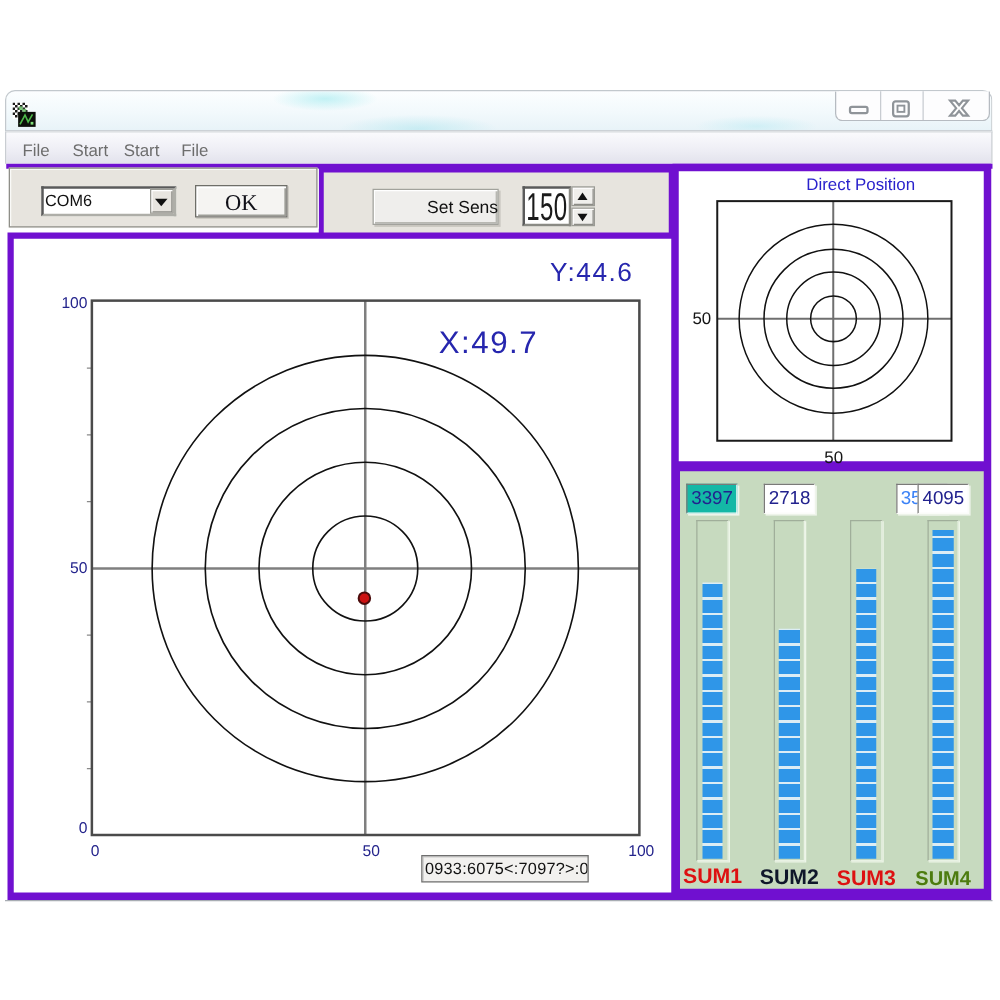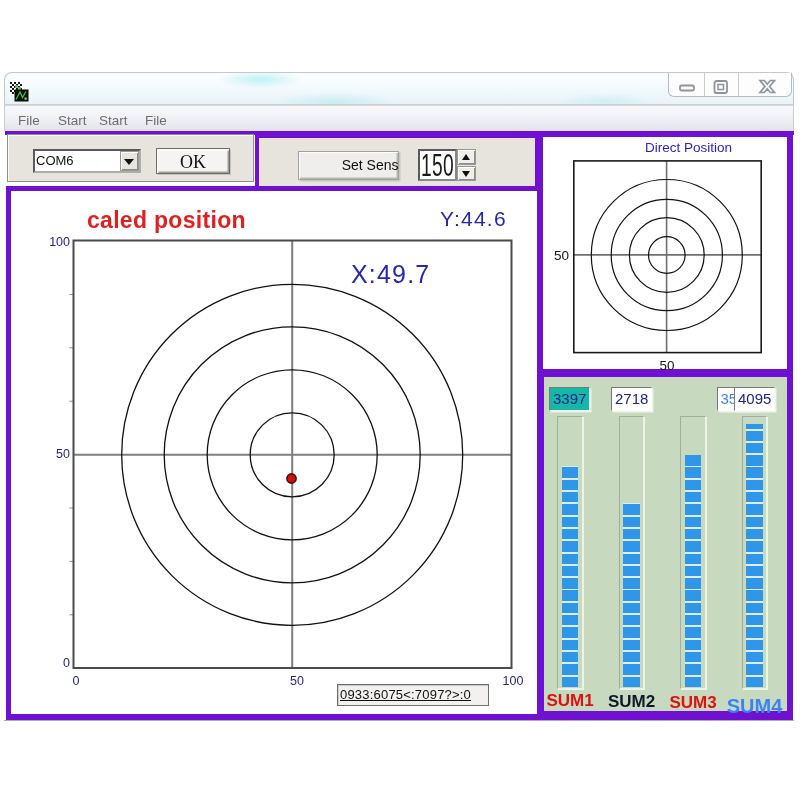--- a/index.html
+++ b/index.html
@@ -106,21 +106,20 @@
        transform:scaleX(0.62);transform-origin:0 0;letter-spacing:0.5px;line-height:30px;">150</div>
   <div class="abs" style="left:457px;top:148.5px;width:18.5px;height:16px;background:#f0efec;box-sizing:border-box;
        border:1px solid #9a9a94;box-shadow:inset 1px 1px 0 #ffffff, inset -1px -1px 0 #8c8c86;"></div>
   <div class="abs" style="left:457px;top:165.5px;width:18.5px;height:15px;background:#f0efec;box-sizing:border-box;
        border:1px solid #9a9a94;box-shadow:inset 1px 1px 0 #ffffff, inset -1px -1px 0 #8c8c86;"></div>
   <div class="abs" style="left:461.5px;top:153.5px;width:0;height:0;border-left:4.5px solid transparent;border-right:4.5px solid transparent;border-bottom:6px solid #111;"></div>
   <div class="abs" style="left:461.5px;top:170.5px;width:0;height:0;border-left:4.5px solid transparent;border-right:4.5px solid transparent;border-top:6px solid #111;"></div>
 
   <div class="abs" style="left:11px;top:190.5px;width:525.5px;height:523px;background:#ffffff;"></div>
 
-  <div class="abs" style="left:87px;top:206.5px;font-size:23px;font-weight:bold;color:#e02020;letter-spacing:0.3px;">caled position</div>
   <div class="abs" style="left:351px;top:219px;font-size:25px;color:#2626ae;letter-spacing:1.2px;margin-top:41px;">X:49.7</div>
   <div class="abs" style="left:440px;top:207px;font-size:21px;color:#2626ae;letter-spacing:1.2px;">Y:44.6</div>
 
   <svg class="abs" style="left:40px;top:230px;" width="500" height="460" viewBox="40 230 500 460">
 
     <g stroke="#8a8a8a" stroke-width="1">
       <path d="M69.5 294.4 H73.5 M69.5 347.8 H73.5 M69.5 401.2 H73.5 M69.5 508 H73.5 M69.5 561.4 H73.5 M69.5 614.8 H73.5"></path>
     </g>
 
     <g stroke="#7f7f7f" stroke-width="2">
@@ -142,23 +141,23 @@
     <g font-family="Liberation Sans, sans-serif" font-size="12.5" fill="#24248c">
       <text x="70" y="246" text-anchor="end">100</text>
       <text x="70" y="458" text-anchor="end">50</text>
       <text x="70" y="666.5" text-anchor="end">0</text>
       <text x="76" y="684.5" text-anchor="middle">0</text>
       <text x="297" y="684.5" text-anchor="middle">50</text>
       <text x="513" y="684.5" text-anchor="middle">100</text>
     </g>
   </svg>
 
-  <div class="abs" style="left:337px;top:684px;width:152px;height:22px;background:#f2f1ef;box-sizing:border-box;
+  <div class="abs" style="left:337px;top:684px;width:134px;height:22px;background:#f2f1ef;box-sizing:border-box;
        border:1px solid #6e6e6e;box-shadow:inset 1px 1px 0 #c9c9c9;overflow:hidden;white-space:nowrap;
-       font-size:13px;color:#111;line-height:20px;letter-spacing:0.2px;padding-left:2px;text-decoration:underline;">0933:6075&lt;:7097?&gt;:0</div>
+       font-size:13px;color:#111;line-height:20px;letter-spacing:0.2px;padding-left:2px;">0933:6075&lt;:7097?&gt;:0</div>
 
   <div class="abs" style="left:542.5px;top:137px;width:244px;height:231.5px;background:#ffffff;"></div>
   <div class="abs" style="left:645px;top:139.5px;font-size:13.5px;color:#2a22cc;">Direct Position</div>
 
   <svg class="abs" style="left:545px;top:155px;" width="240" height="220" viewBox="545 155 240 220">
     <g stroke="#6f6f6f" stroke-width="1.6">
       <line x1="573.8" y1="254.9" x2="761.2" y2="254.9"></line>
       <line x1="666.6" y1="160.9" x2="666.6" y2="352.6"></line>
     </g>
     <rect x="573.8" y="160.9" width="187.4" height="191.7" fill="none" stroke="#1a1a1a" stroke-width="1.6"></rect>
@@ -203,15 +202,15 @@
   <div class="abs" style="left:623px;top:502.5px;width:16.5px;height:184px;
        background:repeating-linear-gradient(0deg,#2f96e8 0px,#2f96e8 10.45px,#dcedf5 10.45px,#dcedf5 12.3px);"></div>
   <div class="abs" style="left:684.5px;top:455px;width:16.5px;height:231.5px;
        background:repeating-linear-gradient(0deg,#2f96e8 0px,#2f96e8 10.45px,#dcedf5 10.45px,#dcedf5 12.3px);"></div>
   <div class="abs" style="left:746px;top:424px;width:16.5px;height:262.5px;
        background:repeating-linear-gradient(0deg,#2f96e8 0px,#2f96e8 10.45px,#dcedf5 10.45px,#dcedf5 12.3px);"></div>
 
   <div class="abs" style="left:539px;top:691px;width:62px;text-align:center;font-size:17px;font-weight:bold;color:#dd1111;">SUM1</div>
   <div class="abs" style="left:600.5px;top:692px;width:62px;text-align:center;font-size:17px;font-weight:bold;color:#0f172a;">SUM2</div>
   <div class="abs" style="left:662px;top:693px;width:62px;text-align:center;font-size:17px;font-weight:bold;color:#dd1111;">SUM3</div>
-  <div class="abs" style="left:723.5px;top:694.5px;width:62px;text-align:center;font-size:20px;font-weight:bold;color:#3b82f6;">SUM4</div>
+  <div class="abs" style="left:723.5px;top:694.5px;width:62px;text-align:center;font-size:16px;font-weight:bold;color:#4d7c0f;">SUM4</div>
 
 </div>
 
 </body></html>

